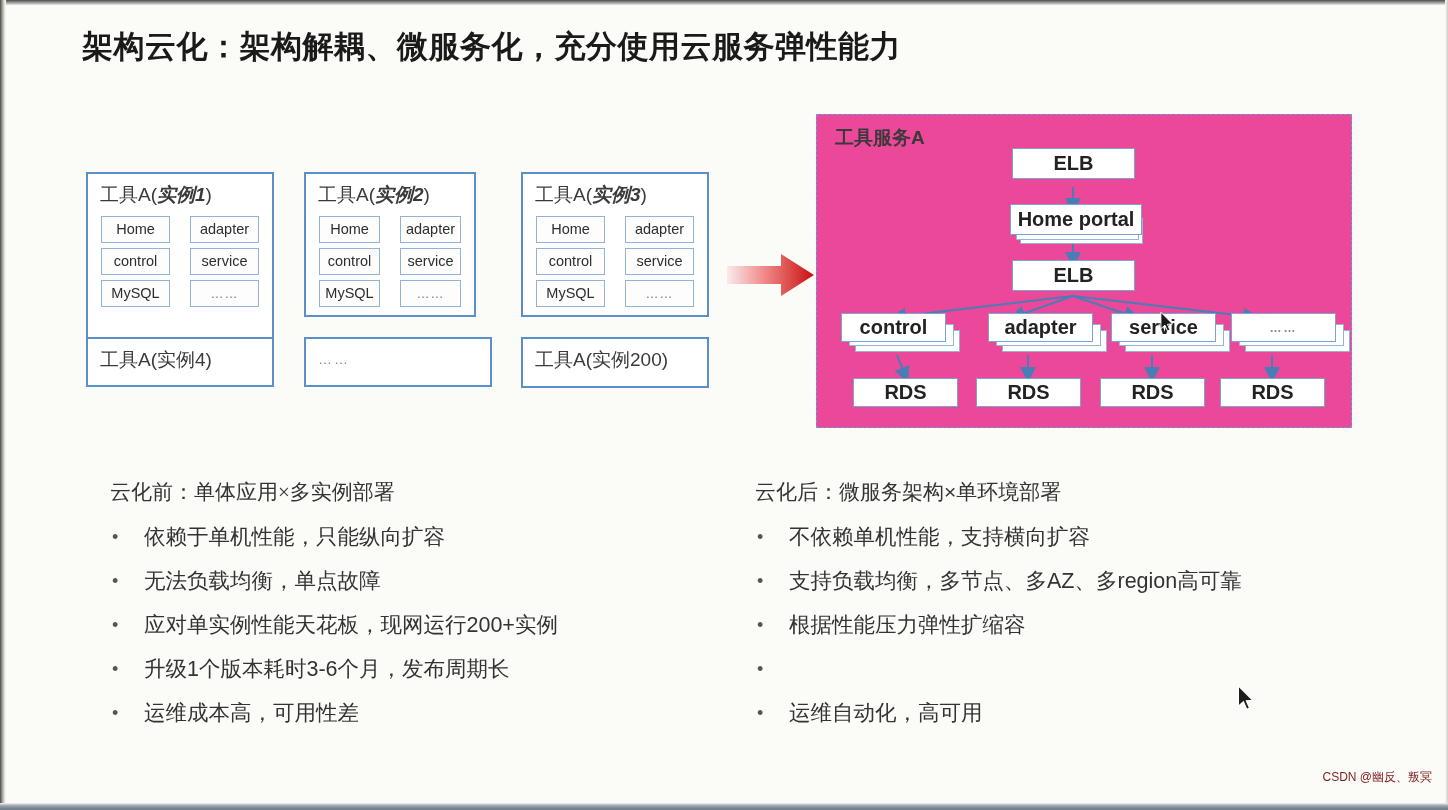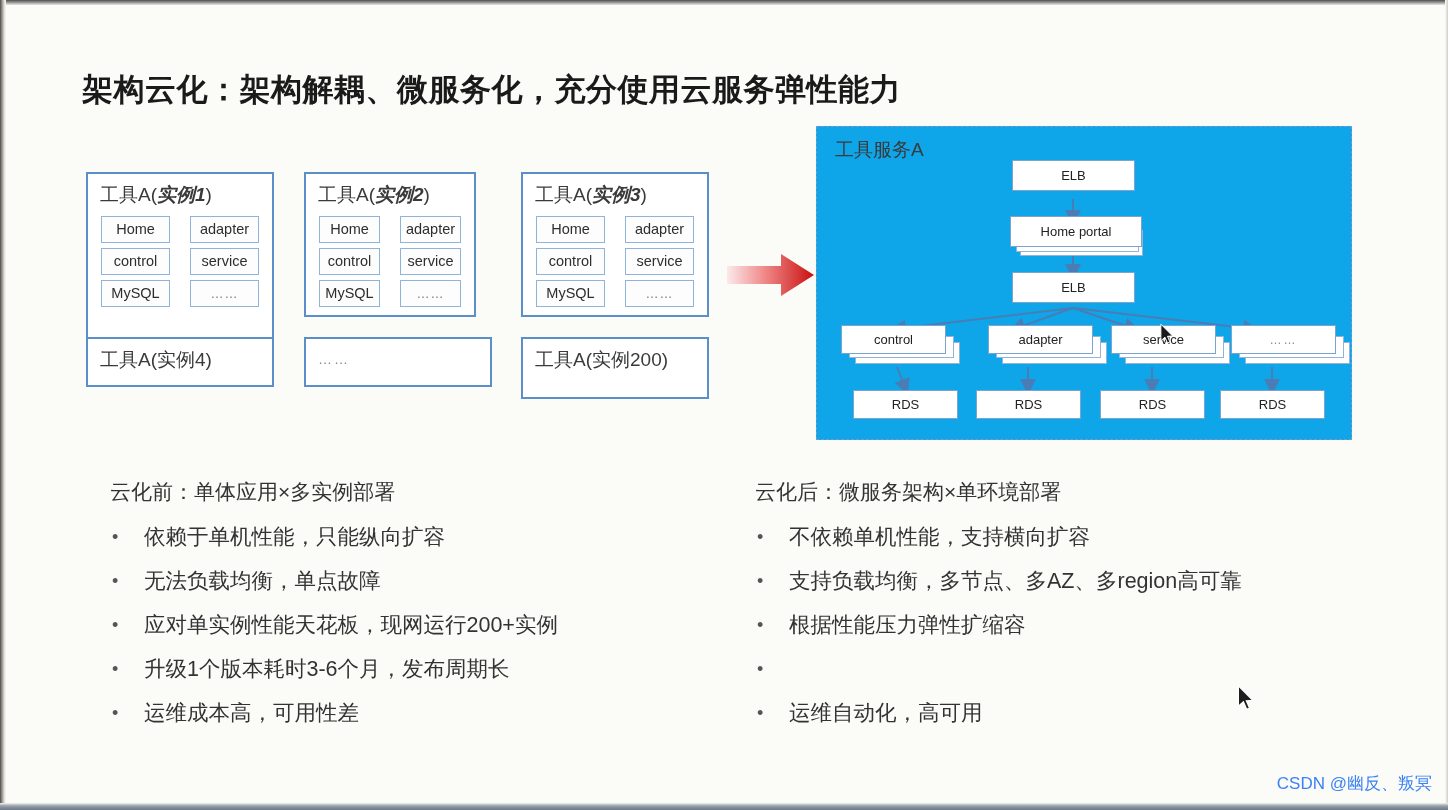--- a/index.html
+++ b/index.html
@@ -38,21 +38,20 @@
   
   #title {
     position: absolute;
     left: 82px;
     top: 26px;
     font-size: 31px;
     font-weight: bold;
     color: #1a1a1a;
     letter-spacing: 0.5px;
     white-space: nowrap;
-    margin-top: 43px;
   }
 
   
   .inst-box {
     position: absolute;
     box-sizing: border-box;
     border: 2px solid #5b8fc9;
     background: #ffffff;
   }
   .inst-title {
@@ -115,42 +114,43 @@
     left: 727px;
     top: 252px;
     width: 88px;
     height: 46px;
   }
 
   
   #cloud-panel {
     position: absolute;
     left: 816px;
-    top: 126px;
+    top: 114px;
     width: 536px;
     height: 314px;
     box-sizing: border-box;
     border: 1px dashed #6f9bd1;
-    background: #0ea5e9;
+    background: #ec4899;
+    font-weight: bold;
   }
   #cloud-title {
     position: absolute;
     left: 18px;
     top: 10px;
     font-size: 19px;
     color: #3a3a3a;
     white-space: nowrap;
   }
   .node {
     position: absolute;
     box-sizing: border-box;
     border: 1px solid #7ba3cf;
     background: #ffffff;
     text-align: center;
-    font-size: 13px;
+    font-size: 20px;
     color: #222;
     display: flex;
     align-items: center;
     justify-content: center;
     z-index: 3;
   }
   .stack-shadow {
     position: absolute;
     box-sizing: border-box;
     border: 1px solid #92b4d8;
@@ -205,23 +205,23 @@
   .cursor {
     position: absolute;
     z-index: 20;
     pointer-events: none;
   }
 
   
   #watermark {
     position: absolute;
     right: 16px;
-    bottom: 15px;
-    font-size: 17px;
-    color: #3b82f6;
+    bottom: 24px;
+    font-size: 12px;
+    color: #7f1d1d;
     white-space: nowrap;
   }
 </style>
 </head>
 <body>
 
 <div id="stage">
 
   <div class="edge-top"></div>
   <div class="edge-left"></div>
@@ -267,21 +267,21 @@
   </div>
 
   <div class="small-box" style="left:86px; top:337px; width:188px; height:50px;">
     <div class="lbl"><span>工具A(</span><span>实例4</span><span>)</span></div>
   </div>
 
   <div class="small-box" style="left:304px; top:337px; width:188px; height:50px;">
     <div class="lbl dots">……</div>
   </div>
 
-  <div class="small-box" style="left:521px; top:337px; width:188px; height:62px;">
+  <div class="small-box" style="left:521px; top:337px; width:188px; height:51px;">
     <div class="lbl"><span>工具A(</span><span class="ital">实例200</span><span>)</span></div>
   </div>
 
   <svg id="red-arrow" viewBox="0 0 88 46">
     <defs>
       <linearGradient id="redgrad" x1="0" y1="0" x2="1" y2="0">
         <stop offset="0%" stop-color="#fbeaea"></stop>
         <stop offset="45%" stop-color="#ef8585"></stop>
         <stop offset="100%" stop-color="#c8100f"></stop>
       </linearGradient>
@@ -342,21 +342,21 @@
     <div class="node" style="left:36px; top:263px; width:105px; height:29px;">RDS</div>
     <div class="node" style="left:159px; top:263px; width:105px; height:29px;">RDS</div>
     <div class="node" style="left:283px; top:263px; width:105px; height:29px;">RDS</div>
     <div class="node" style="left:403px; top:263px; width:105px; height:29px;">RDS</div>
 
     <svg class="cursor" style="left:342px; top:196px; width:16px; height:22px;" viewBox="0 0 12 18">
       <path d="M1,1 L1,14.5 L4.3,11.6 L6.4,16.4 L8.4,15.5 L6.4,10.9 L10.6,10.6 Z" fill="#1a1a1a" stroke="#ffffff" stroke-width="0.8"></path>
     </svg>
   </div>
 
-  <div class="col-head" style="left:110px; top:478px;">云化前：单体应用×多实例部署</div>
+  <div class="col-head" style="left:110px; top:478px;font-family:Liberation Serif, serif;">云化前：单体应用×多实例部署</div>
   <ul class="bullets" style="left:104px; top:515px;">
     <li><span class="bu">•</span><span>依赖于单机性能，只能纵向扩容</span></li>
     <li><span class="bu">•</span><span>无法负载均衡，单点故障</span></li>
     <li><span class="bu">•</span><span>应对单实例性能天花板，现网运行200+实例</span></li>
     <li><span class="bu">•</span><span>升级1个版本耗时3-6个月，发布周期长</span></li>
     <li><span class="bu">•</span><span>运维成本高，可用性差</span></li>
   </ul>
 
   <div class="col-head" style="left:755px; top:478px;">云化后：微服务架构×单环境部署</div>
   <ul class="bullets" style="left:749px; top:515px;">

